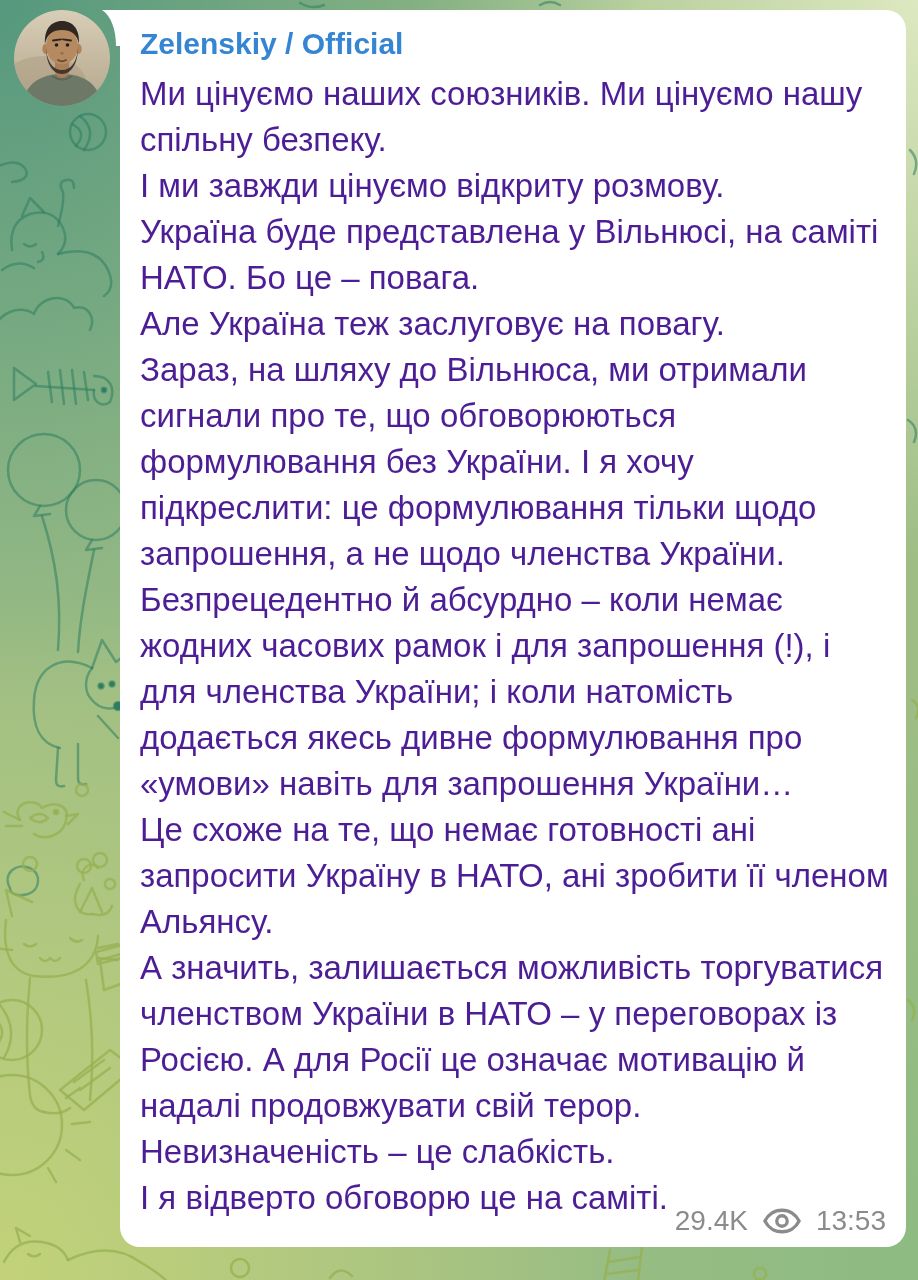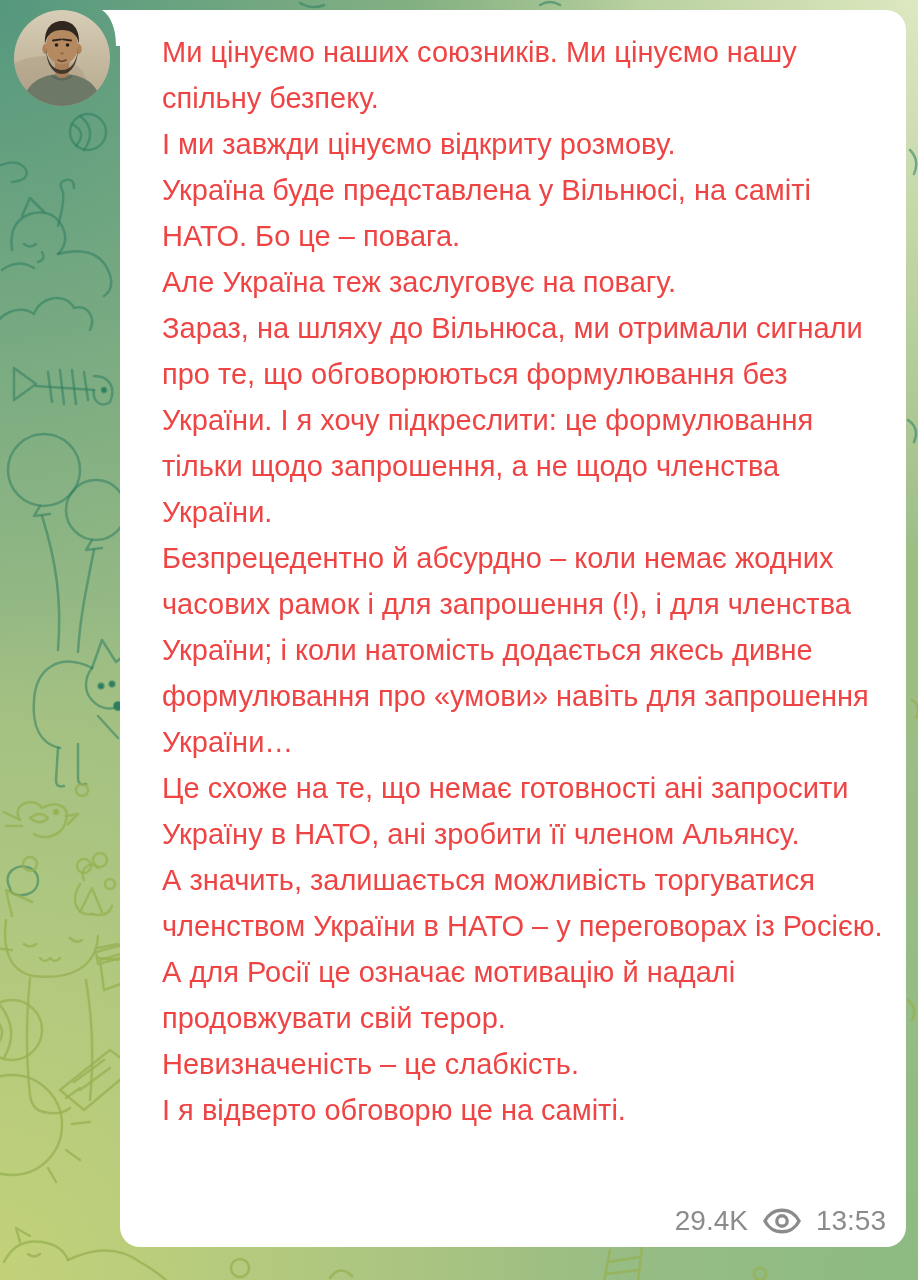--- a/index.html
+++ b/index.html
@@ -25,23 +25,22 @@
     background:#ffffff;border-radius:0 20px 20px 20px;
     box-sizing:border-box;padding:13px 16px 20px 20px;
   }
   .tail{position:absolute;left:-18px;top:0;width:18px;height:36px;}
   .channel-name{
     color:#3585d2;font-weight:bold;font-size:30px;line-height:42px;
     cursor:pointer;
   }
   .msg-text{
     margin-top:6px;
-    color:#ef4444;font-size:29px;line-height:46px;
+    color:#4c1d95;font-size:33px;line-height:46px;
     white-space:pre-wrap;
-    margin-left:22px;
   }
   .meta{
     position:absolute;right:20px;bottom:12px;
     display:flex;align-items:center;gap:15px;
     color:#8b8b8b;font-size:28px;line-height:28px;
   }
   .eye-svg{display:block;}
 </style>
 </head>
 <body>
@@ -166,20 +165,21 @@
       <path d="M47,43 q1,1.6 2,0" stroke="#8f6a48" stroke-width="1.6" fill="none" stroke-linecap="round"></path>
       <path d="M44,50 q4,2.6 8,0" stroke="#6b4a35" stroke-width="1.8" fill="none" stroke-linecap="round"></path>
     </svg>
   </div>
 
   <div class="bubble">
     <svg class="tail" width="18" height="36" viewBox="0 0 18 36">
       <path d="M18,0 H0 C9,6 14,19 14,36 L18,36 Z" fill="#ffffff"></path>
     </svg>
 
+    <div class="channel-name">Zelenskiy / Official</div>
 
     <div class="msg-text">Ми цінуємо наших союзників. Ми цінуємо нашу спільну безпеку.
 І ми завжди цінуємо відкриту розмову.
 Україна буде представлена у Вільнюсі, на саміті НАТО. Бо це – повага.
 Але Україна теж заслуговує на повагу.
 Зараз, на шляху до Вільнюса, ми отримали сигнали про те, що обговорюються формулювання без України. І я хочу підкреслити: це формулювання тільки щодо запрошення, а не щодо членства України.
 Безпрецедентно й абсурдно – коли немає жодних часових рамок і для запрошення (!), і для членства України; і коли натомість додається якесь дивне формулювання про «умови» навіть для запрошення України…
 Це схоже на те, що немає готовності ані запросити Україну в НАТО, ані зробити її членом Альянсу.
 А значить, залишається можливість торгуватися членством України в НАТО – у переговорах із Росією. А для Росії це означає мотивацію й надалі продовжувати свій терор.
 Невизначеність – це слабкість.

